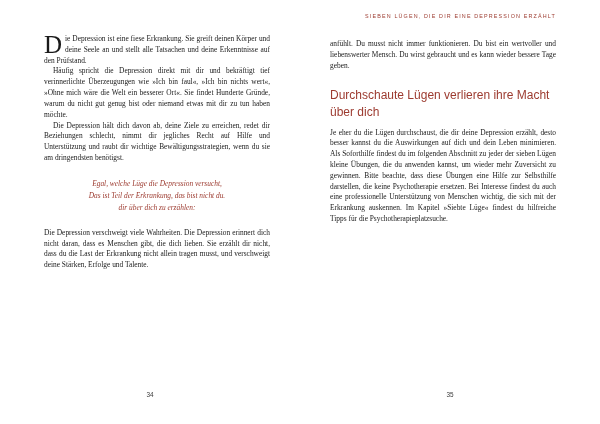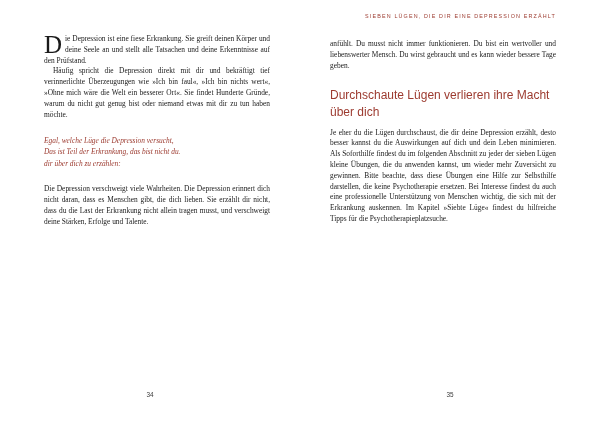--- a/index.html
+++ b/index.html
@@ -65,20 +65,21 @@
     float: left;
     font-size: 25px;
     line-height: 0.82;
     padding: 1px 2px 0 0;
     margin: 0 1px 0 0;
     font-family: "Liberation Serif", serif;
     color: #1a1a1a;
   }
   .pullquote {
     margin: 14px 0 14px 0;
+    text-align: center;
     font-style: italic;
     color: #9c3a2f;
     font-size: 7.4px;
     line-height: 1.62;
   }
   .pullquote div {
     white-space: nowrap;
   }
   .subhead {
     font-family: "Liberation Sans", sans-serif;
@@ -101,20 +102,21 @@
 </style>
 </head>
 <body>
 
 <div class="spread">
 
   <div class="page page-left">
     <div class="col">
       <p class="first dropcap-para"><span class="dropcap">D</span><span>ie Depression ist eine fiese Erkrankung. Sie greift deinen Körper und deine Seele an und stellt alle Tatsachen und deine Erkenntnisse auf den Prüfstand.</span></p>
       <p>Häufig spricht die Depression direkt mit dir und bekräftigt tief verinnerlichte Überzeugungen wie »Ich bin faul«, »Ich bin nichts wert«, »Ohne mich wäre die Welt ein besserer Ort«. Sie findet Hunderte Gründe, warum du nicht gut genug bist oder niemand etwas mit dir zu tun haben möchte.</p>
+      <p>Die Depression hält dich davon ab, deine Ziele zu erreichen, redet dir Beziehungen schlecht, nimmt dir jegliches Recht auf Hilfe und Unterstützung und raubt dir wichtige Bewältigungsstrategien, wenn du sie am dringendsten benötigst.</p>
     </div>
 
     <div class="pullquote">
       <div>Egal, welche Lüge die Depression versucht,</div>
       <div>Das ist Teil der Erkrankung, das bist nicht du.</div>
       <div>dir über dich zu erzählen:</div>
     </div>
 
     <div class="col">
       <p class="first">Die Depression verschweigt viele Wahrheiten. Die Depression erinnert dich nicht daran, dass es Menschen gibt, die dich lieben. Sie erzählt dir nicht, dass du die Last der Erkrankung nicht allein tragen musst, und verschweigt deine Stärken, Erfolge und Talente.</p>

